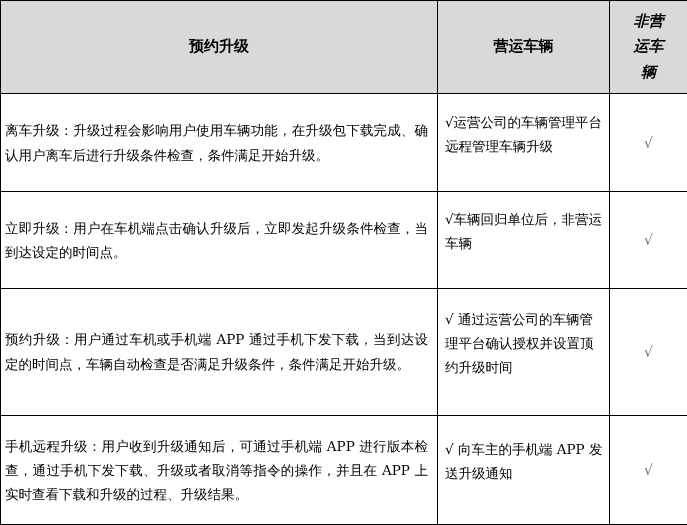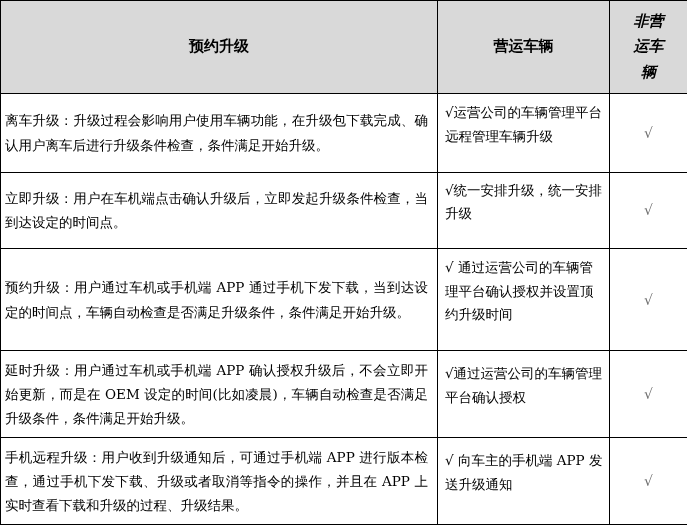--- a/index.html
+++ b/index.html
@@ -79,31 +79,26 @@
       </tr>
     </thead>
     <tbody>
       <tr style="height:74px">
         <td class="method-cell">离车升级：升级过程会影响用户使用车辆功能，在升级包下载完成、确认用户离车后进行升级条件检查，条件满足开始升级。</td>
         <td class="operating-cell">√运营公司的车辆管理平台远程管理车辆升级</td>
         <td class="check-cell">√</td>
       </tr>
       <tr style="height:57px">
         <td class="method-cell">立即升级：用户在车机端点击确认升级后，立即发起升级条件检查，当到达设定的时间点。</td>
-        <td class="operating-cell">√统一安排升级，统一安排升级</td>
+        <td class="operating-cell">√车辆回归单位后，非营运车辆</td>
         <td class="check-cell">√</td>
       </tr>
       <tr style="height:71px">
         <td class="method-cell">预约升级：用户通过车机或手机端  APP 通过手机下发下载，当到达设定的时间点，车辆自动检查是否满足升级条件，条件满足开始升级。</td>
         <td class="operating-cell">√ 通过运营公司的车辆管理平台确认授权并设置顶约升级时间</td>
-        <td class="check-cell">√</td>
-      </tr>
-      <tr style="height:70px">
-        <td class="method-cell">延时升级：用户通过车机或手机端  APP 确认授权升级后，不会立即开始更新，而是在  OEM 设定的时间(比如凌晨)，车辆自动检查是否满足升级条件，条件满足开始升级。</td>
-        <td class="operating-cell">√通过运营公司的车辆管理平台确认授权</td>
         <td class="check-cell">√</td>
       </tr>
       <tr style="height:70px">
         <td class="method-cell">手机远程升级：用户收到升级通知后，可通过手机端 APP 进行版本检查，通过手机下发下载、升级或者取消等指令的操作，并且在  APP 上实时查看下载和升级的过程、升级结果。</td>
         <td class="operating-cell">√ 向车主的手机端 APP 发送升级通知</td>
         <td class="check-cell">√</td>
       </tr>
     </tbody>
   </table>
 </div>

